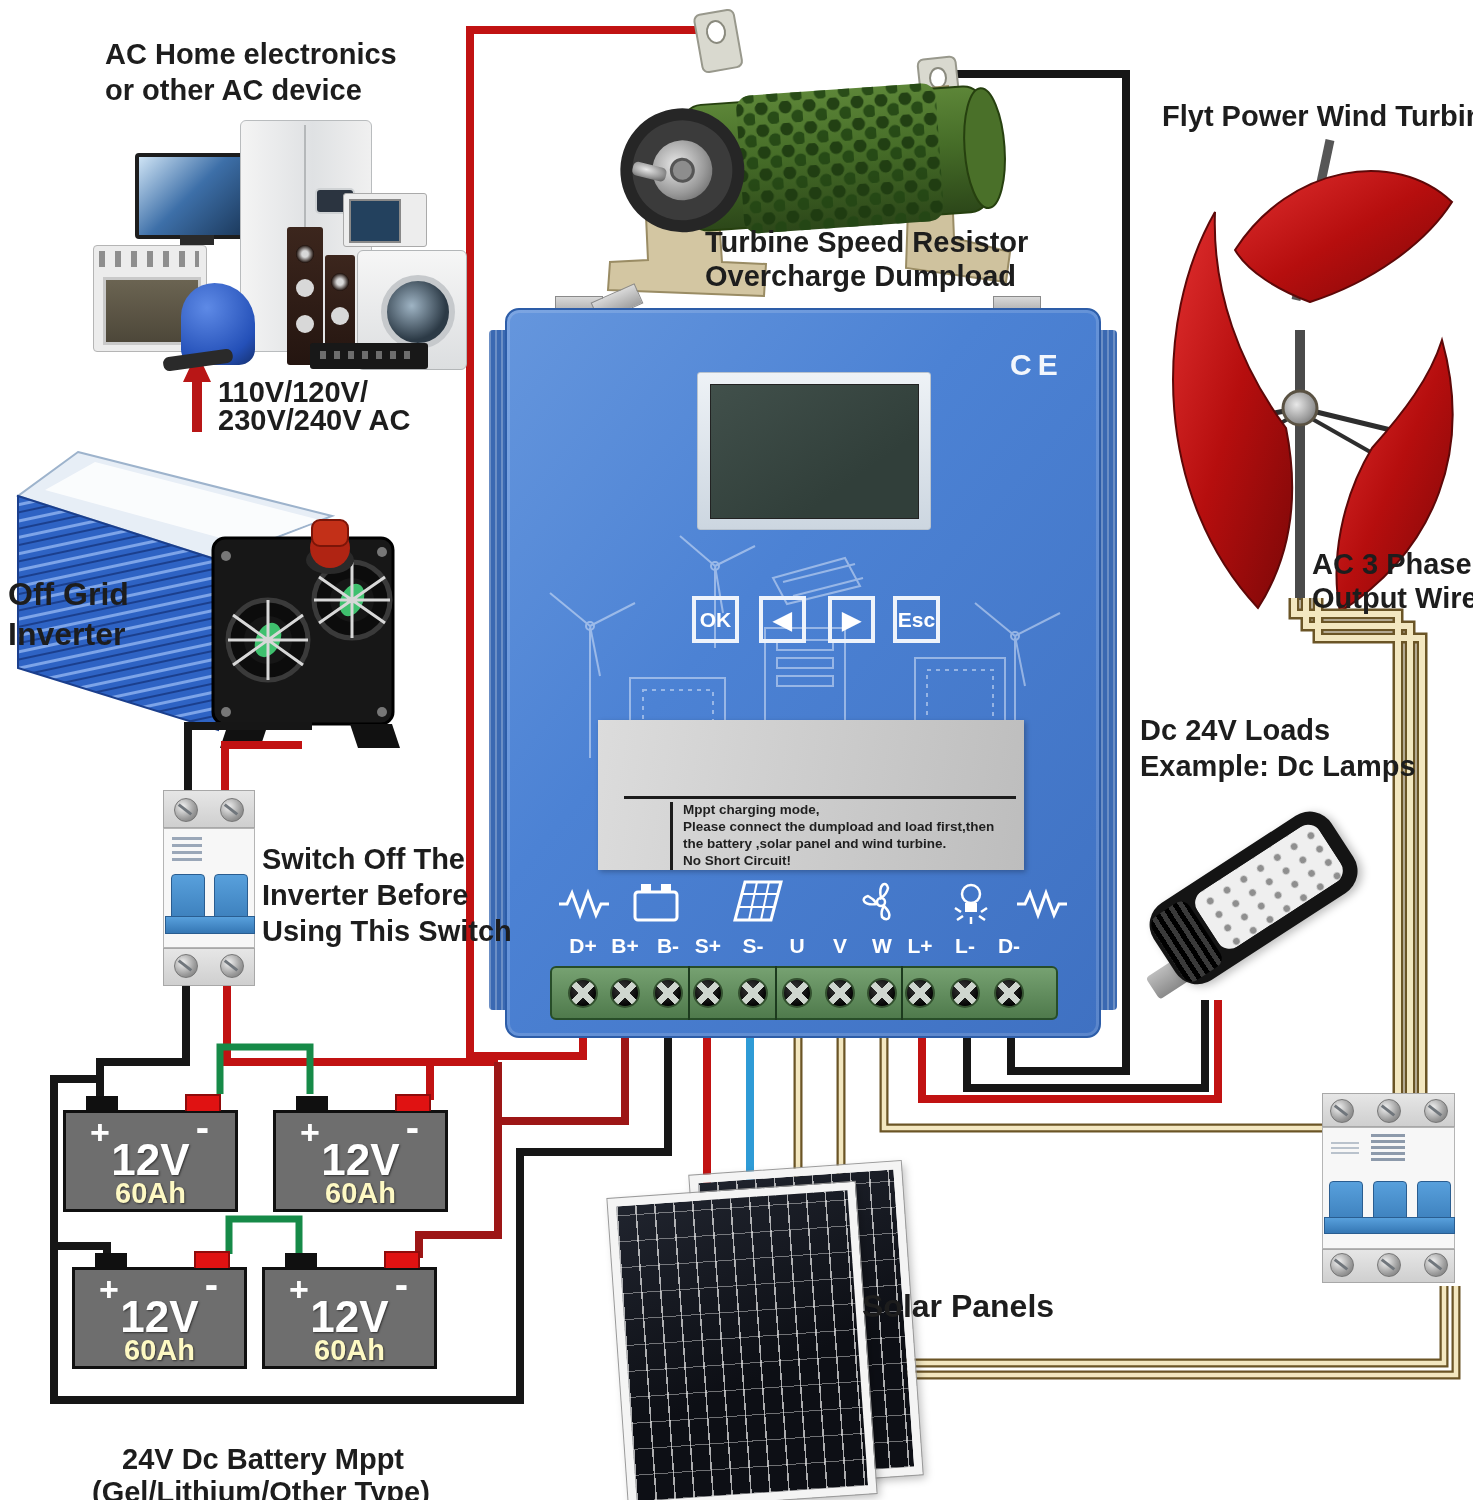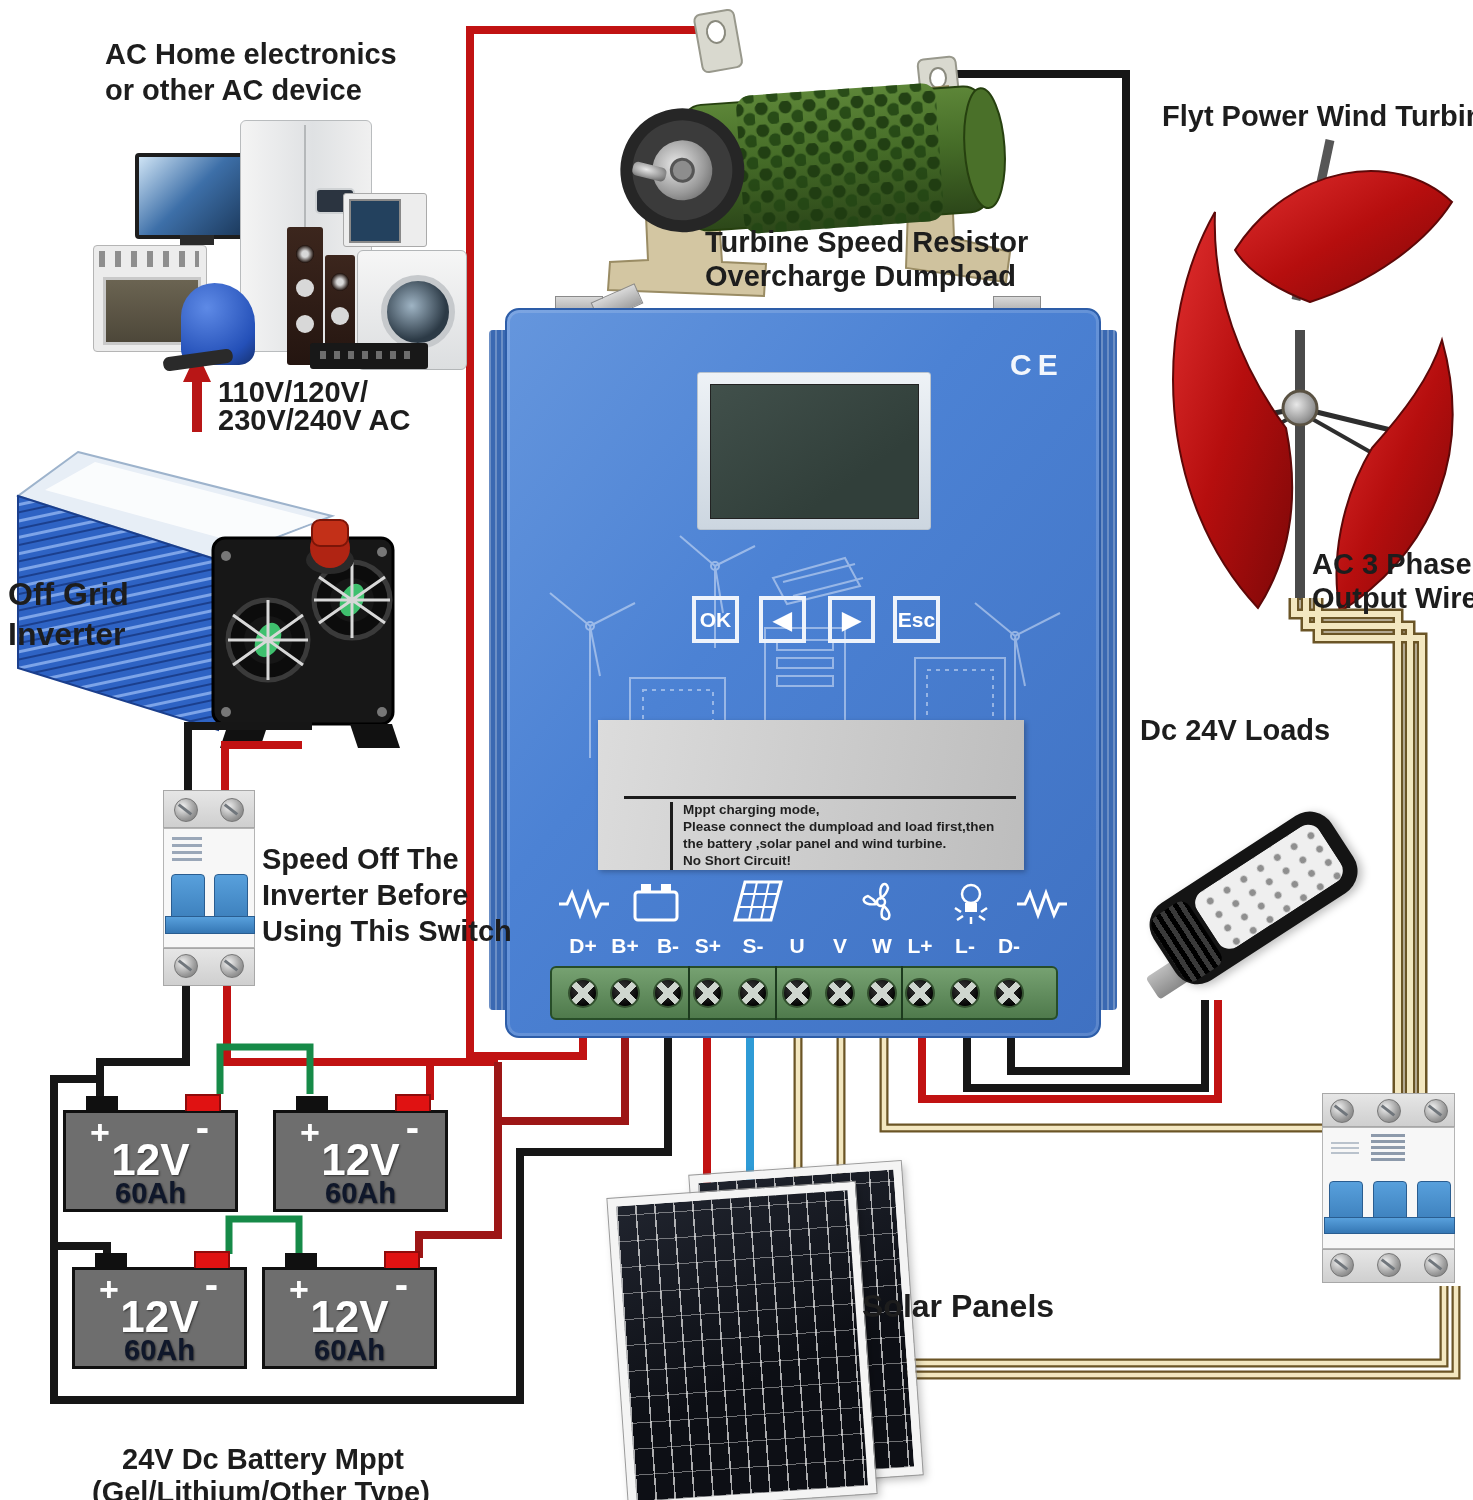--- a/index.html
+++ b/index.html
@@ -78,21 +78,21 @@
   .panel.front{left:618px;top:1190px;width:232px;height:296px;transform:rotate(-4deg);}
 
   
   .battery{position:absolute;width:175px;height:102px;background:#6e6e6e;border:3px solid #101010;z-index:3;box-sizing:border-box;}
   .battery .cap{position:absolute;top:-17px;width:32px;height:15px;}
   .battery .cap.blackcap{left:20px;background:#101010;}
   .battery .cap.redcap{right:14px;background:#e01212;border:2px solid #8f0b0b;border-bottom:none;top:-19px;}
   .battery .sign{position:absolute;top:0px;color:#fff;font-size:34px;font-weight:700;}
   .battery .sign.p{left:24px;} .battery .sign.m{right:26px;font-size:40px;top:-8px;}
   .battery .b-v{position:absolute;left:0;right:0;top:22px;text-align:center;color:#fff;font-size:44px;font-weight:700;text-shadow:1px 1px 2px #333;}
-  .battery .b-ah{position:absolute;left:0;right:0;top:64px;text-align:center;color:#0f172a;font-size:29px;font-weight:700;text-shadow:1px 1px 2px #333;}
+  .battery .b-ah{position:absolute;left:0;right:0;top:64px;text-align:center;color:#fef9c3;font-size:29px;font-weight:700;text-shadow:1px 1px 2px #333;}
 
   
   .controller{position:absolute;left:505px;top:308px;width:596px;height:730px;z-index:4;}
   .ctl-fin{position:absolute;top:22px;width:22px;height:680px;background:#3a69b2;
      background-image:repeating-linear-gradient(90deg,rgba(255,255,255,.25) 0 2px,transparent 2px 6px);border-radius:4px;}
   .ctl-fin.l{left:-16px;} .ctl-fin.r{right:-16px;}
   .ctl-tab{position:absolute;width:46px;height:20px;background:linear-gradient(#d9d9d9,#9f9f9f);border:1px solid #8a8a8a;top:-12px;}
   .ctl-tab.t1{left:50px;} .ctl-tab.t2{right:60px;} .ctl-tab.t3{left:88px;top:-16px;transform:rotate(-24deg);}
   .ctl-body{position:absolute;left:0;top:0;width:100%;height:100%;border-radius:14px;
      background:linear-gradient(130deg,#6596dd,#4c82d4 40%,#3f71c2);border:2px solid #2d5da8;box-sizing:border-box;
@@ -287,21 +287,22 @@
   <div class="lbl" style="left:218px;top:376px">110V/120V/</div>
   <div class="lbl" style="left:218px;top:404px">230V/240V AC</div>
   <div class="lbl big" style="left:8px;top:576px">Off Grid</div>
   <div class="lbl big" style="left:8px;top:616px">Inverter</div>
   <div class="lbl" style="left:705px;top:226px">Turbine Speed Resistor</div>
   <div class="lbl" style="left:705px;top:260px">Overcharge Dumpload</div>
   <div class="lbl" style="left:1162px;top:100px">Flyt Power Wind Turbine</div>
   <div class="lbl" style="left:1312px;top:548px">AC 3 Phase</div>
   <div class="lbl" style="left:1312px;top:582px">Output Wires</div>
   <div class="lbl" style="left:1140px;top:714px">Dc 24V Loads</div>
-  <div class="lbl" style="left:262px;top:843px">Speed Off The</div>
+  <div class="lbl" style="left:1140px;top:750px">Example: Dc Lamps</div>
+  <div class="lbl" style="left:262px;top:843px">Switch Off The</div>
   <div class="lbl" style="left:262px;top:879px">Inverter Before</div>
   <div class="lbl" style="left:262px;top:915px">Using This Switch</div>
   <div class="lbl big" style="left:862px;top:1288px">Solar Panels</div>
   <div class="lbl" style="left:122px;top:1443px">24V Dc Battery Mppt</div>
   <div class="lbl" style="left:92px;top:1476px">(Gel/Lithium/Other Type)</div>
 
   <div class="breaker">
     <div class="plate top"></div>
     <div class="plate bot"></div>
     <div class="body"></div>

